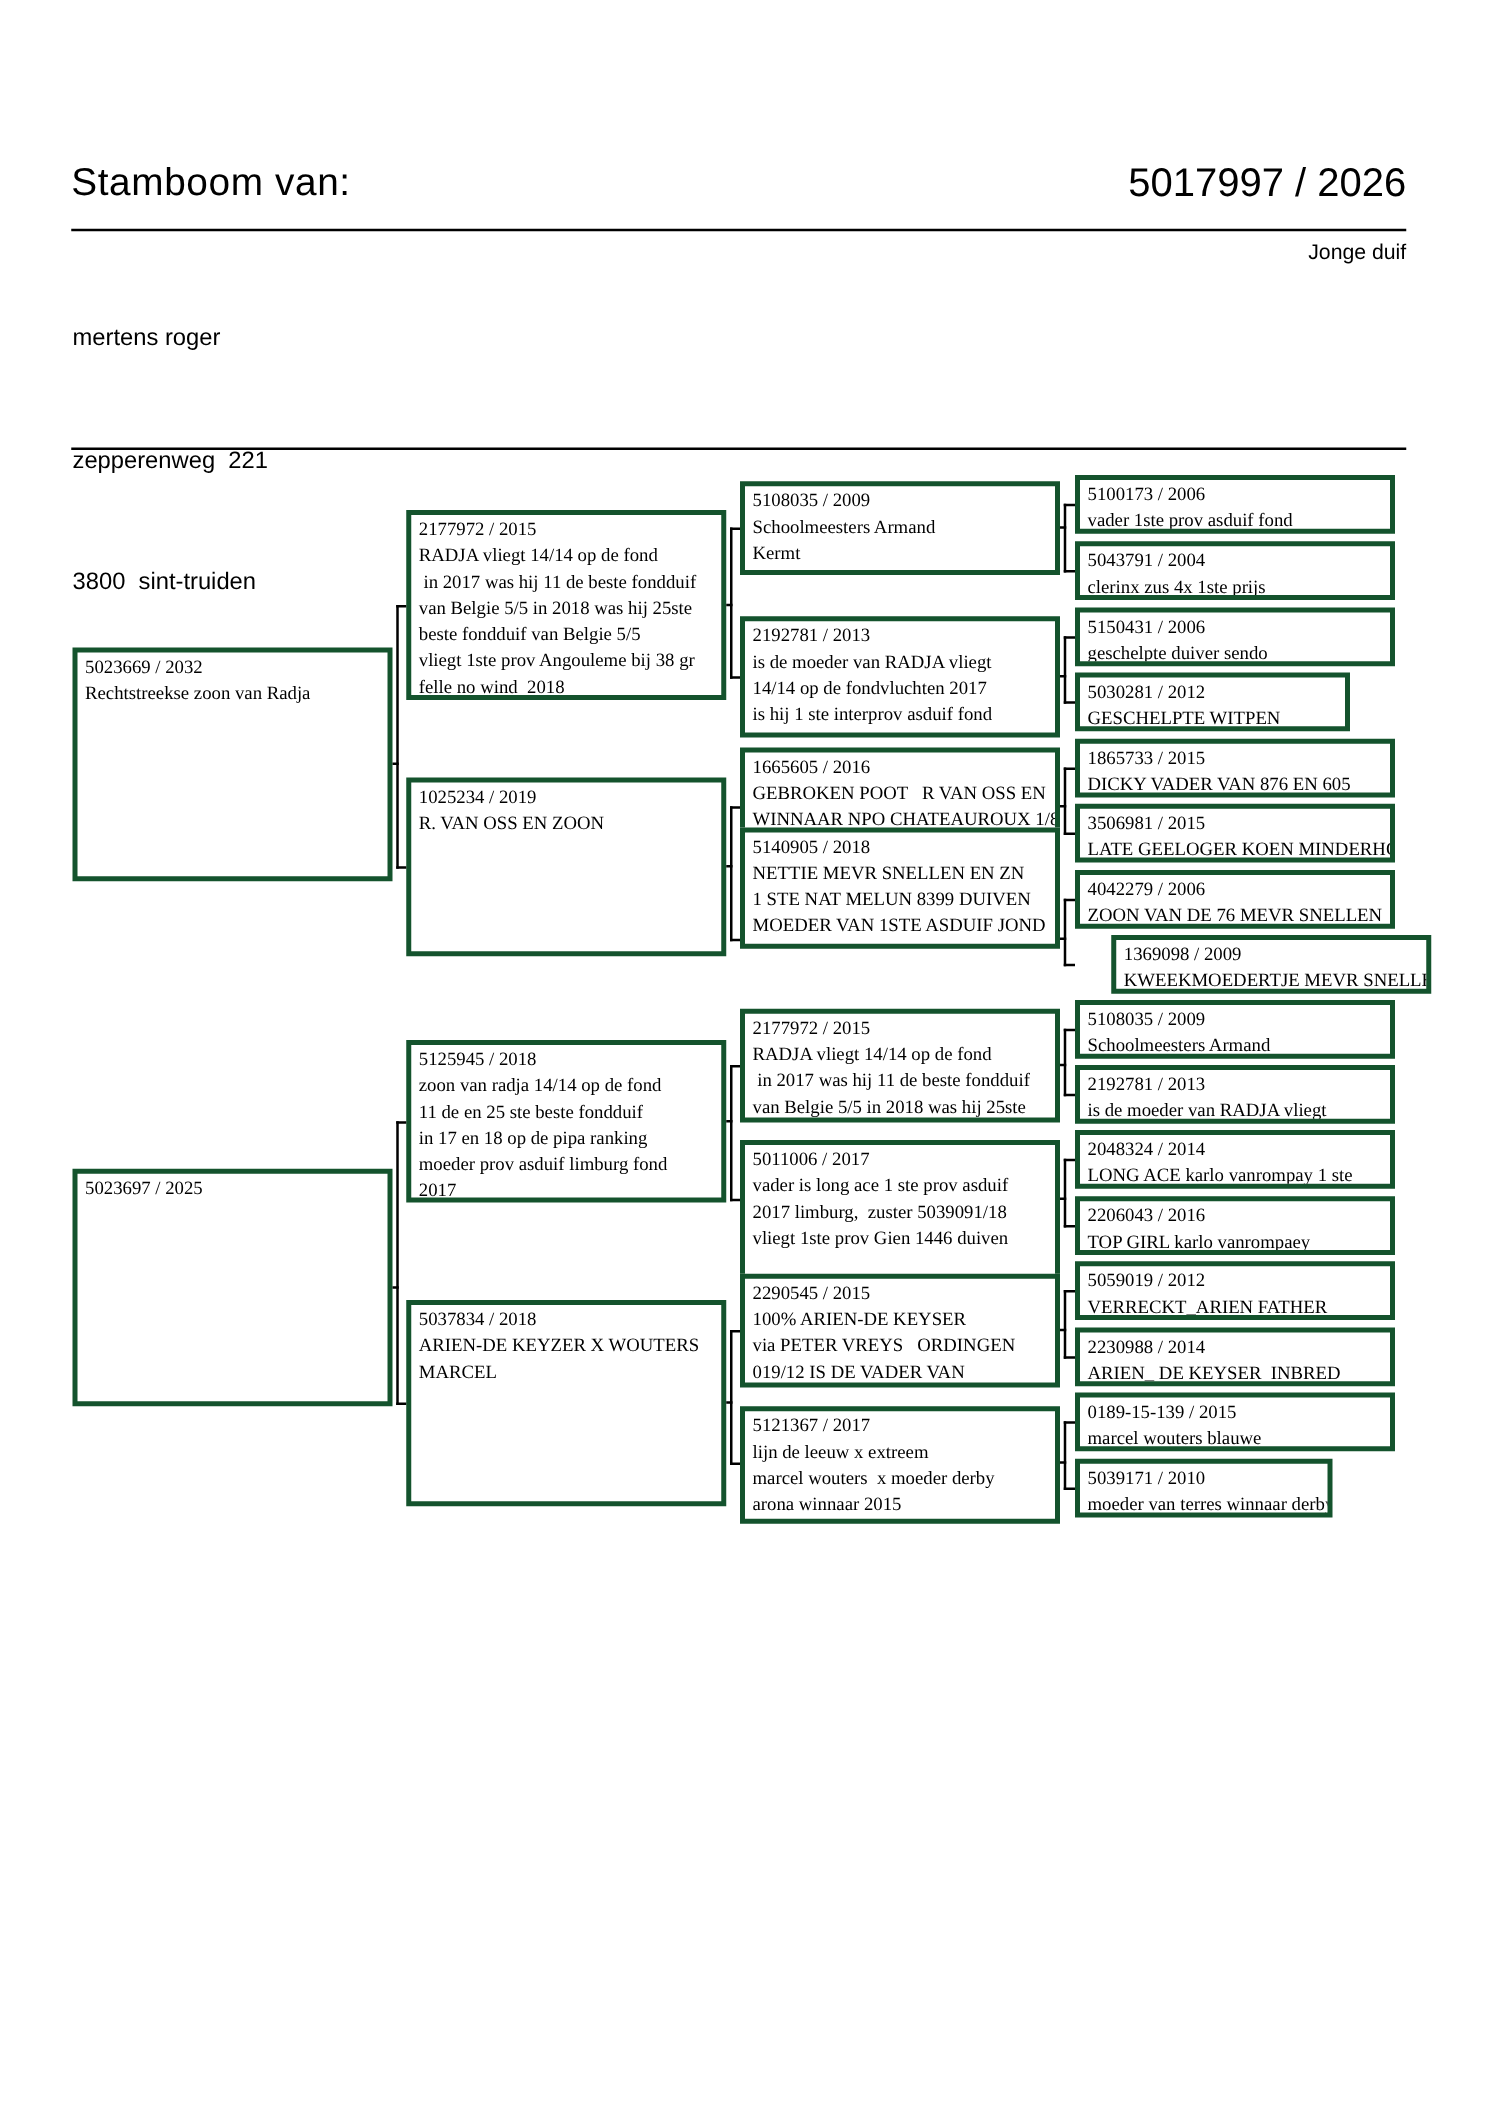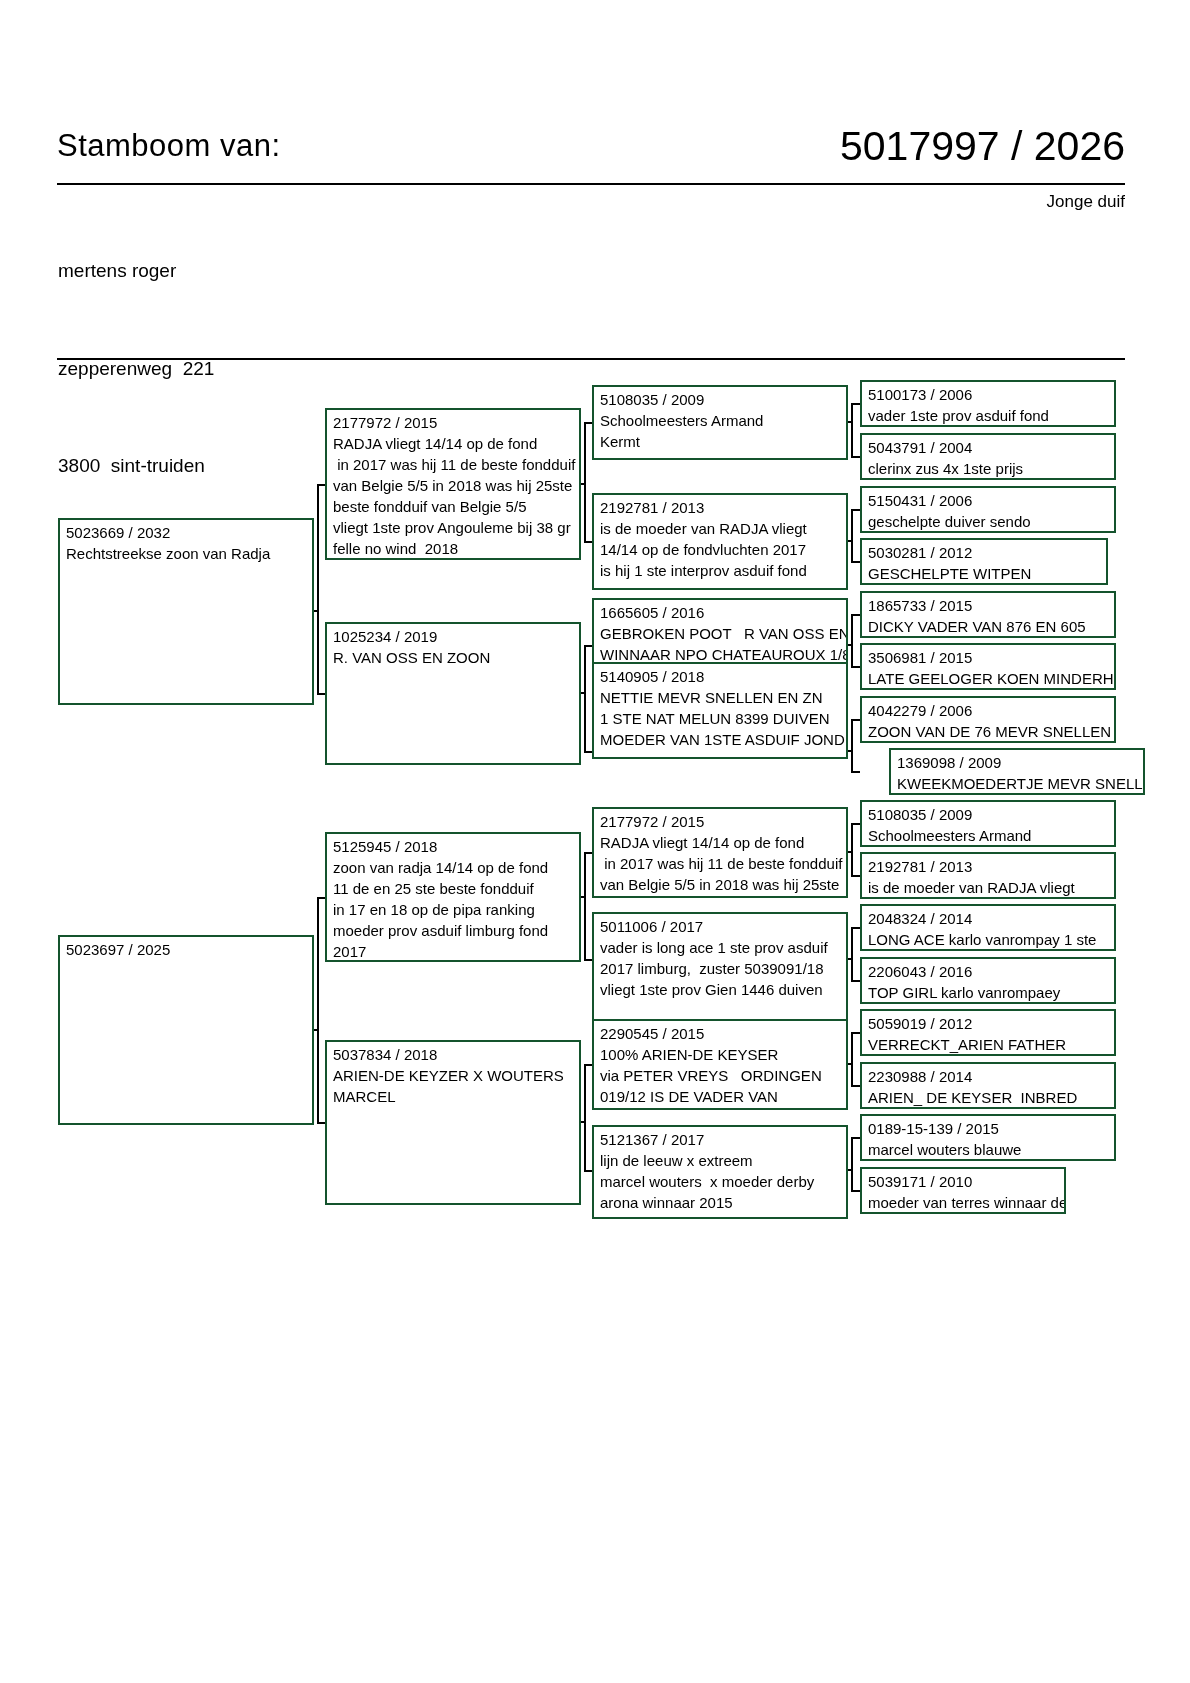--- a/index.html
+++ b/index.html
@@ -11,43 +11,44 @@
     overflow: hidden;
   }
   .abs { position: absolute; }
   .page-title {
     left: 57px; top: 128px;
     font-size: 31px; line-height: 36px;
     letter-spacing: 0.5px;
   }
   .ring-title {
     top: 128px; right: 65px;
-    font-size: 41px; line-height: 36px;
+    font-size: 32px; line-height: 36px;
   }
   .rule {
     left: 57px; width: 1068px; height: 2px; background: #000;
   }
   .rule1 { top: 183px; }
   .rule2 { top: 358px; }
   .owner-block {
     left: 58px; top: 190px;
     font-size: 19px; line-height: 32.5px;
     white-space: pre;
   }
   .pigeon-type {
     top: 192px; right: 65px;
     font-size: 17px;
   }
   .box {
     position: absolute;
-    border: 2px solid #14532d;
+    border: 4px solid #14532d;
     background: #fff;
     overflow: hidden;
     padding: 2px 0 0 6px;
     box-sizing: border-box;
+    font-family: Liberation Serif, serif;
   }
   .box .ln {
     font-size: 15px;
     line-height: 21px;
     white-space: pre;
   }
   .conn { position: absolute; background: #000; }
 </style>
 </head>
 <body>
@@ -154,21 +155,21 @@
     <div class="ln">vader 1ste prov asduif fond</div>
   </div>
 <div class="box" style="left:860px;top:433px;width:256px;height:47px">
     <div class="ln">5043791 / 2004</div>
     <div class="ln">clerinx zus 4x 1ste prijs</div>
   </div>
 <div class="box" style="left:860px;top:486px;width:256px;height:47px">
     <div class="ln">5150431 / 2006</div>
     <div class="ln">geschelpte duiver sendo</div>
   </div>
-<div class="box" style="left:860px;top:538px;width:248px;height:47px">
+<div class="box" style="left:860px;top:538px;width:220px;height:47px">
     <div class="ln">5030281 / 2012</div>
     <div class="ln">GESCHELPTE WITPEN</div>
   </div>
 <div class="box" style="left:860px;top:591px;width:256px;height:47px">
     <div class="ln">1865733 / 2015</div>
     <div class="ln">DICKY VADER VAN 876 EN 605</div>
   </div>
 <div class="box" style="left:860px;top:643px;width:256px;height:47px">
     <div class="ln">3506981 / 2015</div>
     <div class="ln">LATE GEELOGER KOEN MINDERHO</div>

